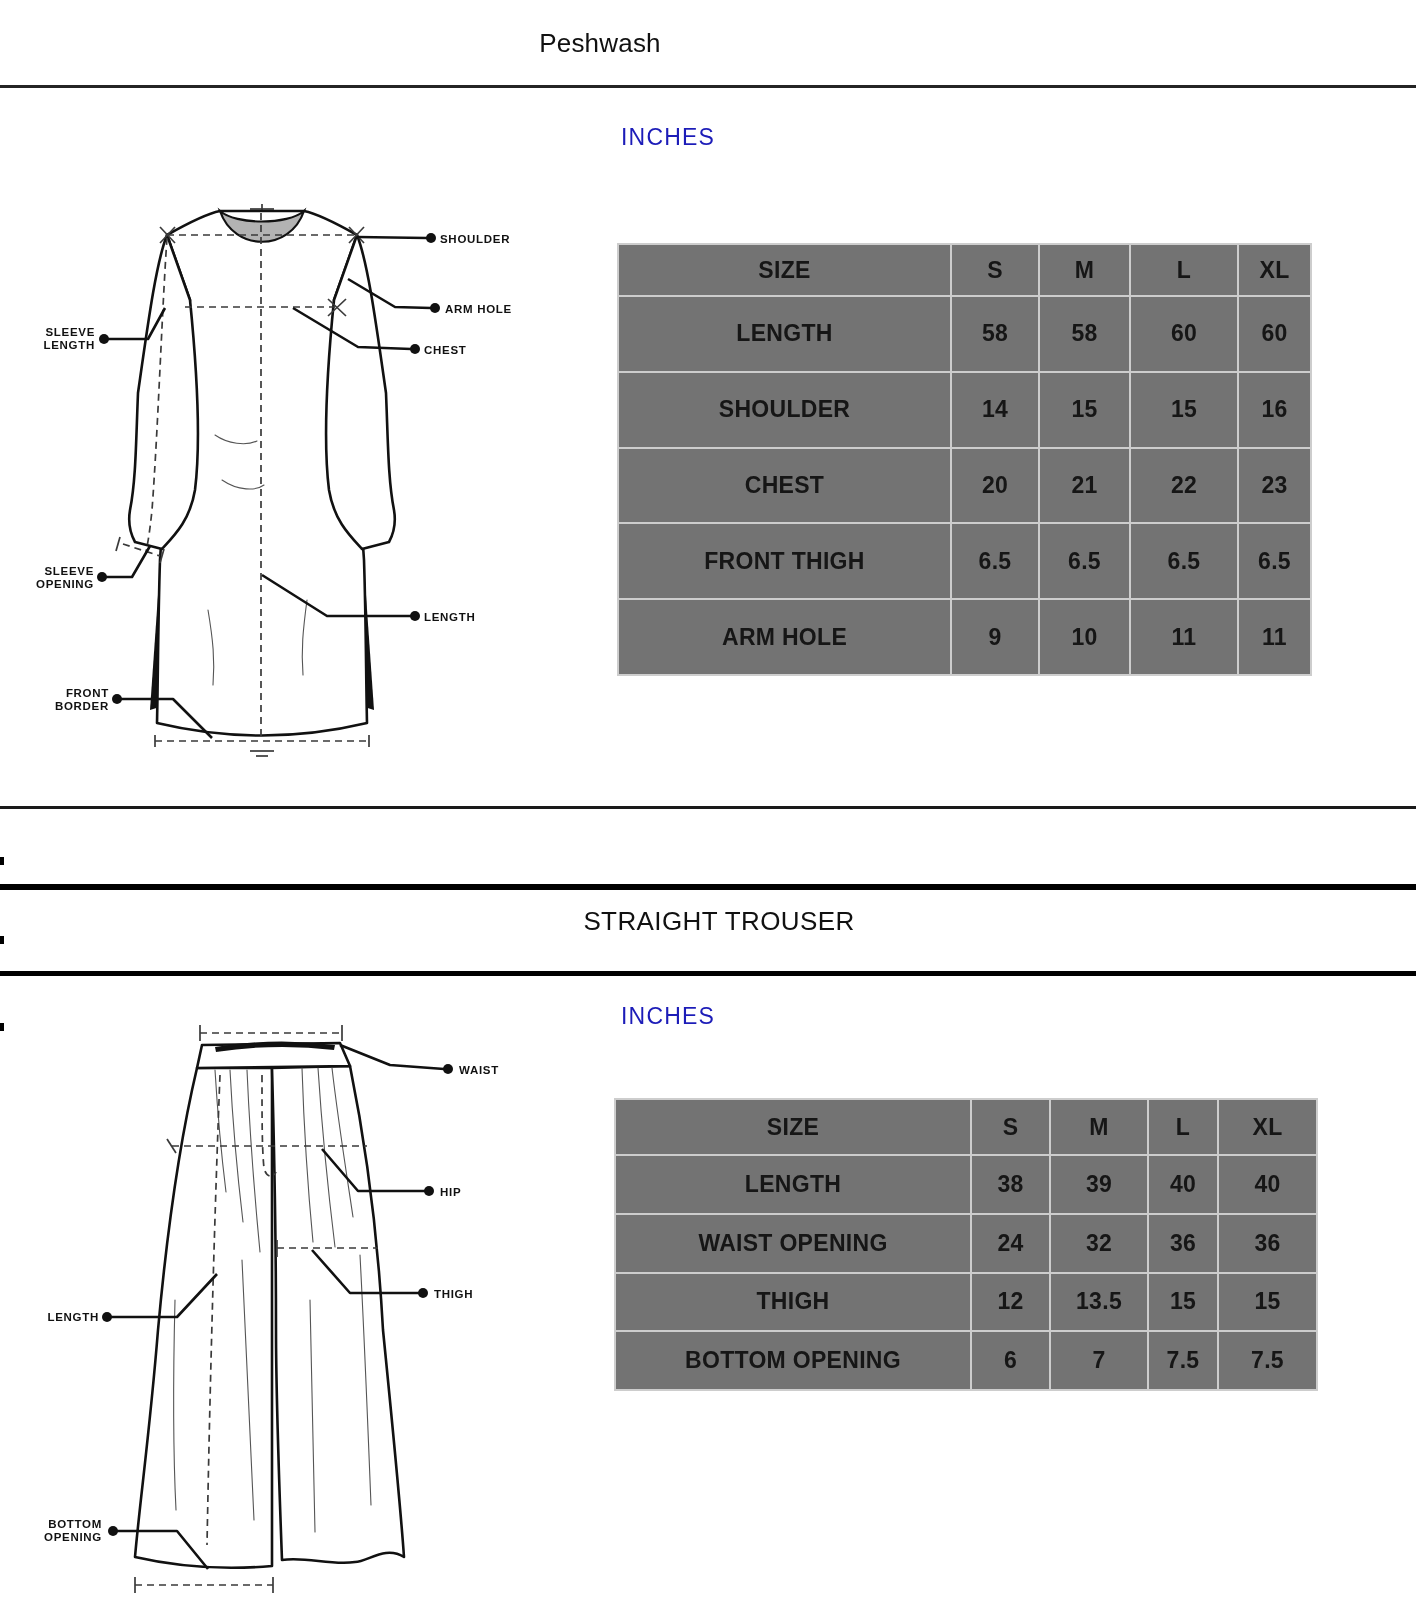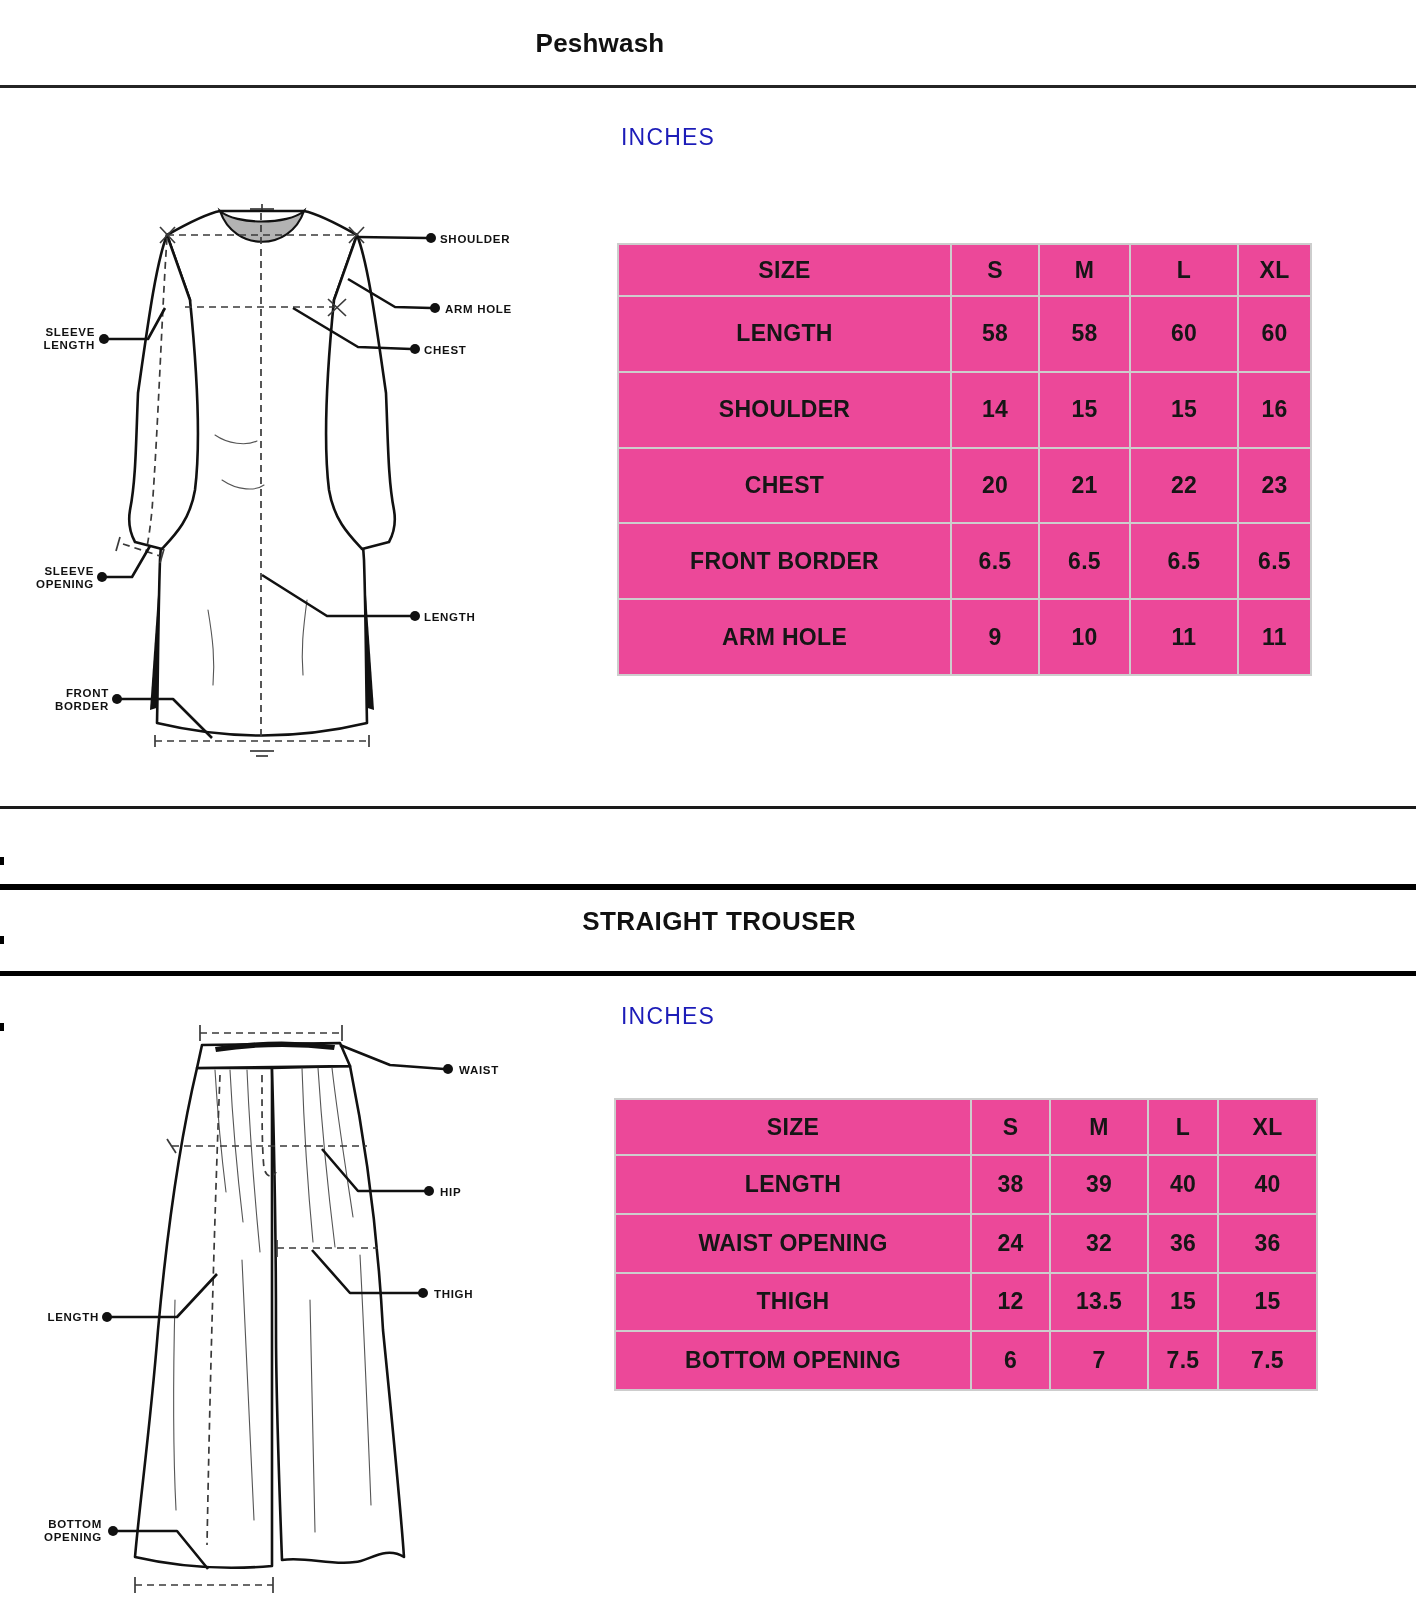--- a/index.html
+++ b/index.html
@@ -1,35 +1,35 @@
 <!DOCTYPE html>
 <html><head>
 <meta charset="utf-8">
 <style>
   * { margin:0; padding:0; box-sizing:border-box; }
   body { background:#ffffff; font-family:"Liberation Sans", sans-serif; }
   .page { position:relative; width:1416px; height:1600px; background:#fff; overflow:hidden; }
 
-  .title { position:absolute; font-weight:700; color:#111; font-size:26px; letter-spacing:0.2px; }
+  .title { position:absolute; font-weight:400; color:#111; font-size:26px; letter-spacing:0.2px; }
   .title-1 { left:0; width:1200px; top:28px; text-align:center; }
   .title-2 { left:0; width:1438px; top:906px; text-align:center; letter-spacing:0.4px; }
 
   .rule { position:absolute; left:0; right:0; }
   .rule-top { top:85px; height:3px; background:#242424; }
   .rule-thin2 { top:806px; height:3px; background:#1a1a1a; }
   .rule-thick1 { top:884px; height:6px; background:#000; }
   .rule-thick2 { top:971px; height:5px; background:#000; }
 
   .edge-mark { position:absolute; left:0; width:4px; height:8px; background:#000; }
 
   .inches { position:absolute; font-weight:400; font-size:23px; letter-spacing:1.2px; color:#1c1cb8; }
   .inches-1 { left:621px; top:124px; }
   .inches-2 { left:621px; top:1003px; }
 
-  table.size-table { position:absolute; border-collapse:collapse; table-layout:fixed; background:#ec4899; }
+  table.size-table { position:absolute; border-collapse:collapse; table-layout:fixed; background:#737373; }
   .size-table th, .size-table td {
     border:2px solid #cdcdcd; text-align:center; vertical-align:middle;
     font-weight:700; color:#161616; font-size:23px; letter-spacing:0.3px;
     font-family:"Liberation Sans", sans-serif;
   }
   .table-1 { left:617px; top:243px; width:693px; height:433px; }
   .table-2 { left:614px; top:1098px; width:702px; height:293px; }
 
   .fig { position:absolute; }
   .fig-1 { left:10px; top:180px; }
@@ -164,21 +164,21 @@
       <td>16</td>
     </tr>
     <tr>
       <td>CHEST</td>
       <td>20</td>
       <td>21</td>
       <td>22</td>
       <td>23</td>
     </tr>
     <tr>
-      <td>FRONT BORDER</td>
+      <td>FRONT THIGH</td>
       <td>6.5</td>
       <td>6.5</td>
       <td>6.5</td>
       <td>6.5</td>
     </tr>
     <tr>
       <td>ARM HOLE</td>
       <td>9</td>
       <td>10</td>
       <td>11</td>

